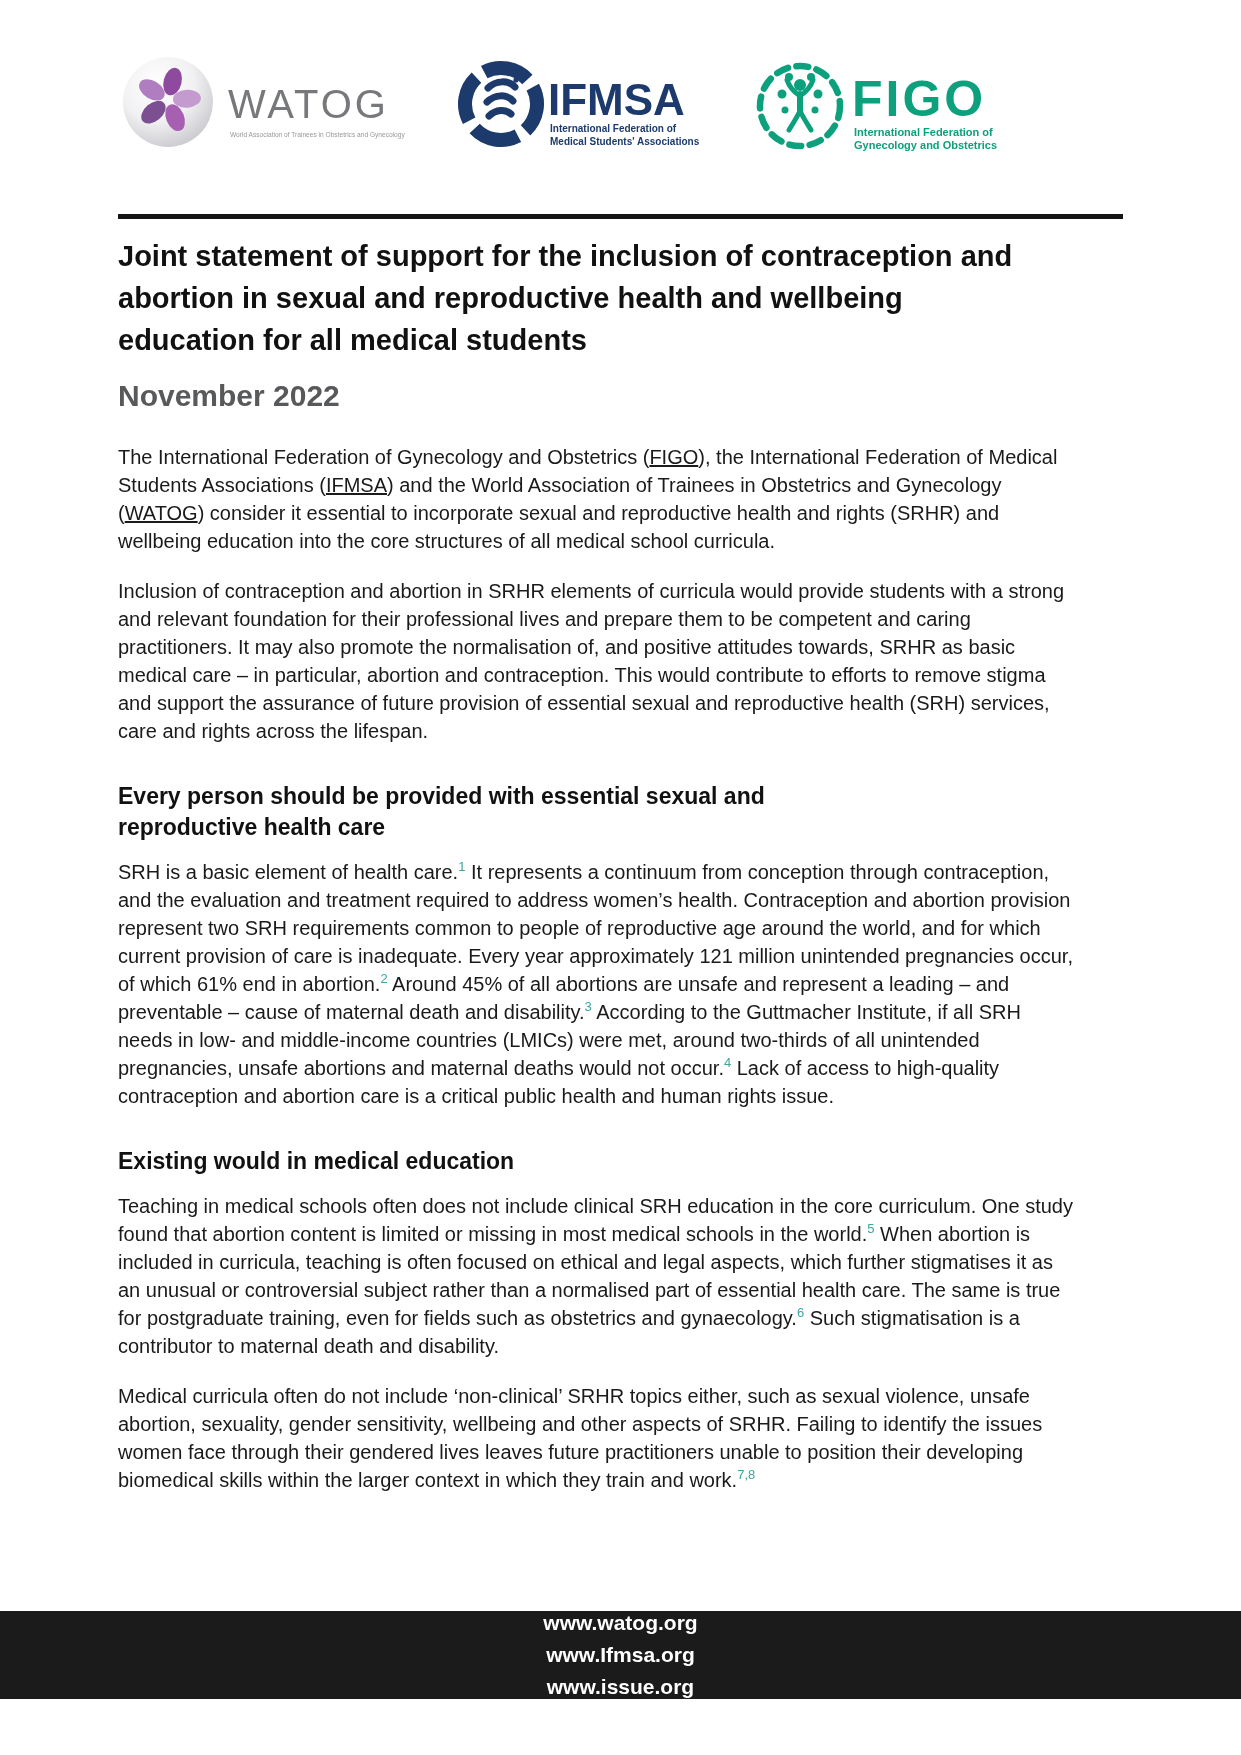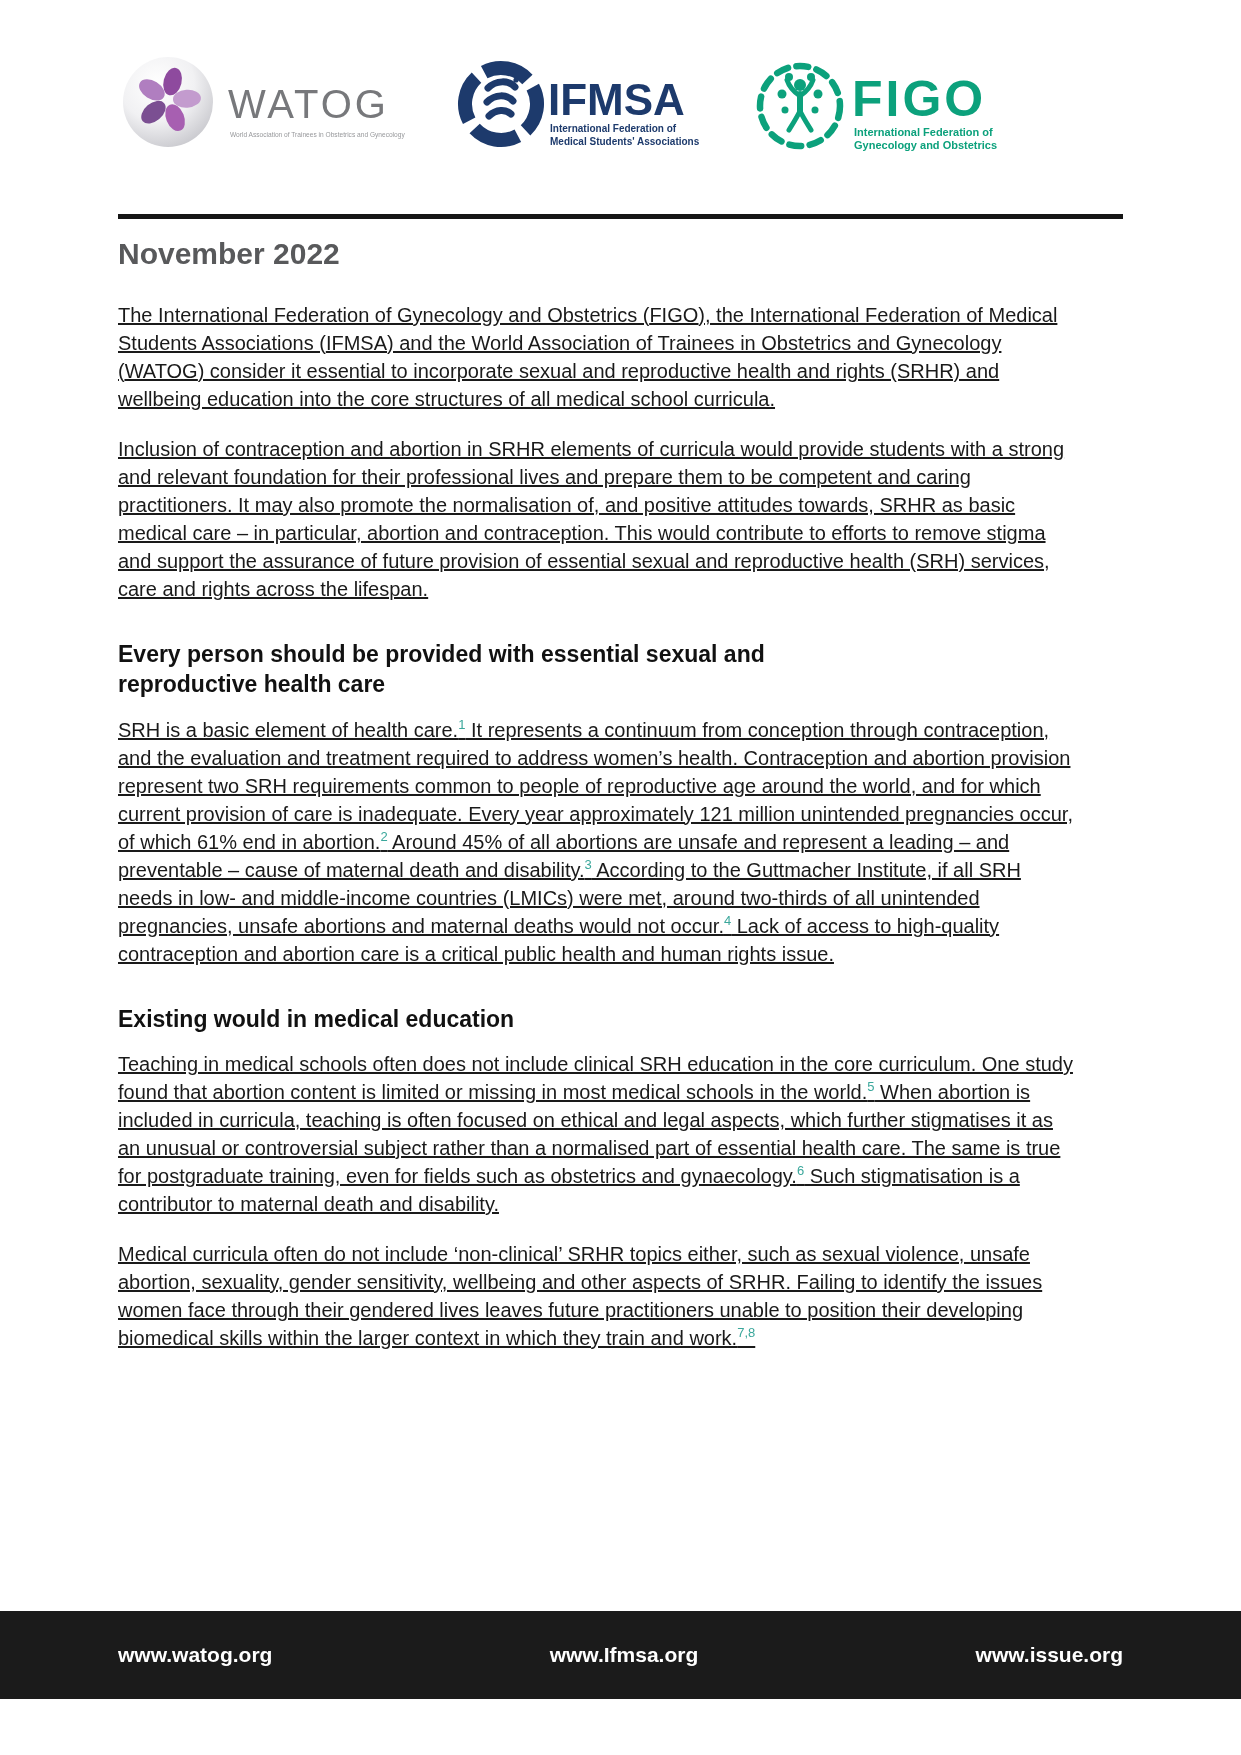--- a/index.html
+++ b/index.html
@@ -33,39 +33,39 @@
     margin:18px 118px 0 118px;
     font-size:30px;font-weight:bold;color:#58595b;
   }
   
   .doc-body{
     margin:30px 118px 0 118px;
     width:955px;
   }
   .body-paragraph{
     font-size:20px;line-height:28px;
-    margin:0 0 22px 0;color:#1a1a1a;text-decoration:underline;
+    margin:0 0 22px 0;color:#1a1a1a;
   }
   .section-heading{
     font-size:23px;line-height:1.32;font-weight:bold;color:#111111;
     max-width:780px;
     margin:36px 0 16px 0;
   }
   .doc-link{text-decoration:underline;}
   sup.fn-ref{
     color:#3aa79b;
     font-size:13px;line-height:0;
   }
   
   .site-footer{
     position:absolute;left:0;bottom:0;
     width:100%;height:88px;
     background:#1b1b1b;
     display:flex;align-items:center;justify-content:space-between;
-    padding:0 118px;box-sizing:border-box;
+    padding:0 118px;box-sizing:border-box;flex-direction:column;
   }
   .site-footer span{
     color:#ffffff;font-weight:bold;font-size:21px;
     font-family:"Liberation Sans",sans-serif;
   }
   svg text{font-family:"Liberation Sans",sans-serif;}
 </style>
 </head>
 <body>
 
@@ -132,20 +132,21 @@
         <text x="98" y="64" font-size="50" font-weight="bold" letter-spacing="3" fill="#0ca17c">FIGO</text>
         <text x="100" y="84" font-size="11" font-weight="bold" fill="#0ca17c">International Federation of</text>
         <text x="100" y="97" font-size="11" font-weight="bold" fill="#0ca17c">Gynecology and Obstetrics</text>
       </svg>
     </div>
 
   </header>
 
   <div class="title-rule"></div>
 
+  <h1 class="doc-title">Joint statement of support for the inclusion of contraception and abortion in sexual and reproductive health and wellbeing education for all medical students</h1>
 
   <p class="doc-date">November 2022</p>
 
   <main class="doc-body">
       <p class="body-paragraph"><span>The International Federation of Gynecology and Obstetrics (</span><span class="doc-link">FIGO</span><span>), the International Federation of Medical Students Associations (</span><span class="doc-link">IFMSA</span><span>) and the World Association of Trainees in Obstetrics and Gynecology (</span><span class="doc-link">WATOG</span><span>) consider it essential to incorporate sexual and reproductive health and rights (SRHR) and wellbeing education into the core structures of all medical school curricula.</span></p>
       <p class="body-paragraph"><span>Inclusion of contraception and abortion in SRHR elements of curricula would provide students with a strong and relevant foundation for their professional lives and prepare them to be competent and caring practitioners. It may also promote the normalisation of, and positive attitudes towards, SRHR as basic medical care – in particular, abortion and contraception. This would contribute to efforts to remove stigma and support the assurance of future provision of essential sexual and reproductive health (SRH) services, care and rights across the lifespan.</span></p>
       <h2 class="section-heading">Every person should be provided with essential sexual and reproductive health care</h2>
       <p class="body-paragraph"><span>SRH is a basic element of health care.</span><sup class="fn-ref">1</sup><span> It represents a continuum from conception through contraception, and the evaluation and treatment required to address women’s health. Contraception and abortion provision represent two SRH requirements common to people of reproductive age around the world, and for which current provision of care is inadequate. Every year approximately 121 million unintended pregnancies occur, of which 61% end in abortion.</span><sup class="fn-ref">2</sup><span> Around 45% of all abortions are unsafe and represent a leading – and preventable – cause of maternal death and disability.</span><sup class="fn-ref">3</sup><span> According to the Guttmacher Institute, if all SRH needs in low- and middle-income countries (LMICs) were met, around two-thirds of all unintended pregnancies, unsafe abortions and maternal deaths would not occur.</span><sup class="fn-ref">4</sup><span> Lack of access to high-quality contraception and abortion care is a critical public health and human rights issue.</span></p>
       <h2 class="section-heading">Existing would in medical education</h2>
       <p class="body-paragraph"><span>Teaching in medical schools often does not include clinical SRH education in the core curriculum. One study found that abortion content is limited or missing in most medical schools in the world.</span><sup class="fn-ref">5</sup><span> When abortion is included in curricula, teaching is often focused on ethical and legal aspects, which further stigmatises it as an unusual or controversial subject rather than a normalised part of essential health care. The same is true for postgraduate training, even for fields such as obstetrics and gynaecology.</span><sup class="fn-ref">6</sup><span> Such stigmatisation is a contributor to maternal death and disability.</span></p>

